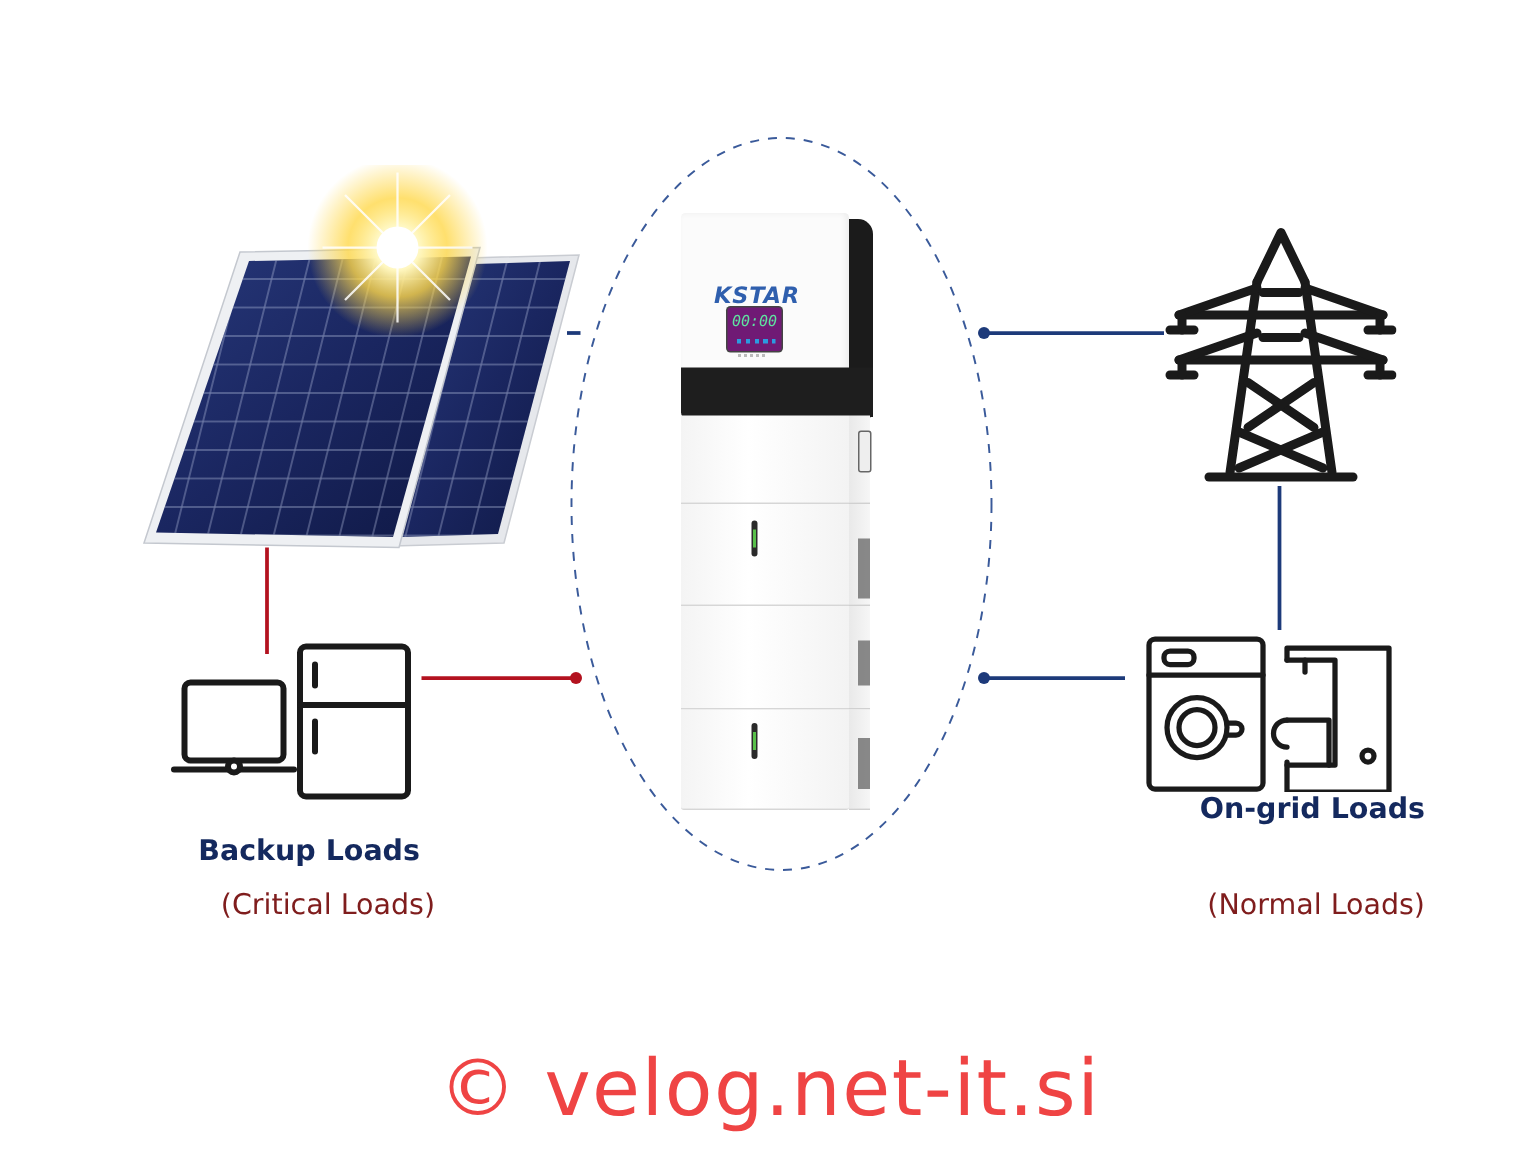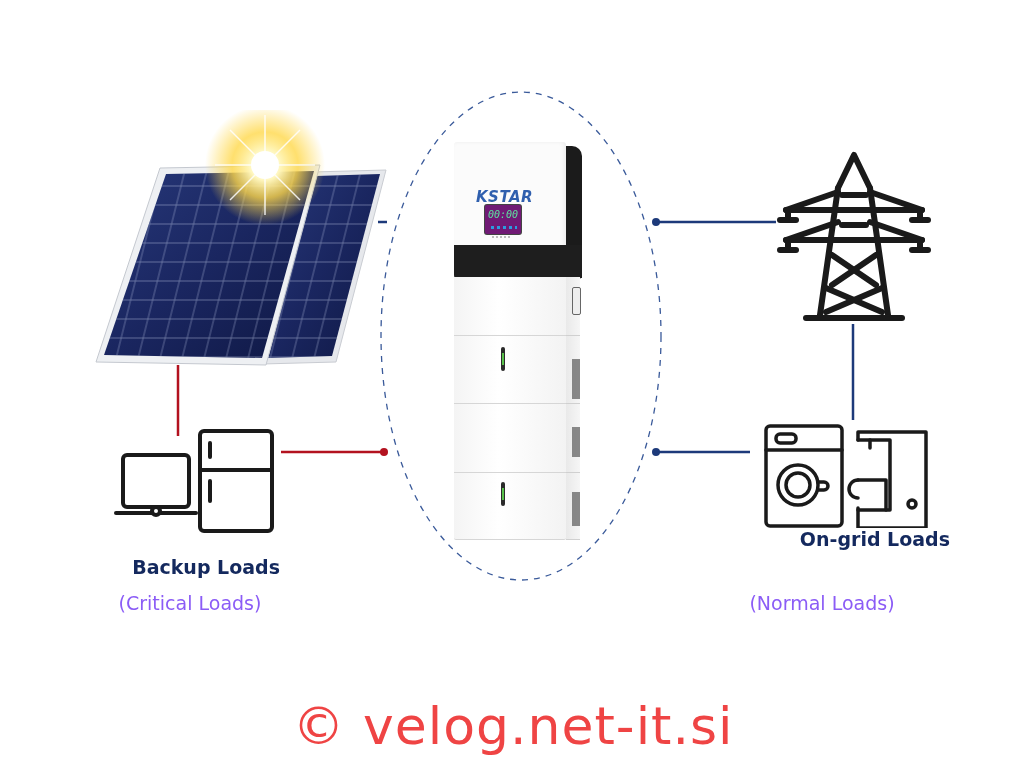--- a/index.html
+++ b/index.html
@@ -3,21 +3,21 @@
 <meta charset="utf-8">
 <style>
   html, body { margin: 0; padding: 0; background: #ffffff; }
   body { width: 1024px; height: 768px; position: relative; overflow: hidden;
          font-family: "DejaVu Sans", "Liberation Sans", sans-serif; }
   .abs { position: absolute; }
   svg.layer { position: absolute; left: 0; top: 0; }
 
   .label-title { position: absolute; font-weight: bold; font-size: 19px; color: #14295e;
                  text-align: right; white-space: nowrap; }
-  .label-sub { position: absolute; font-size: 19px; color: #8b5cf6; text-align: center; white-space: nowrap; }
+  .label-sub { position: absolute; font-size: 19px; color: #7f1d1d; text-align: right; white-space: nowrap; }
 
   .watermark { position: absolute; left: 268px; top: 696px; width: 490px; text-align: center;
                font-size: 52px; font-weight: normal; color: #ef4444; letter-spacing: 1px; white-space: nowrap; }
 
   
   .inverter { position: absolute; left: 454px; top: 142px; width: 130px; height: 140px; }
   .inv-body { position: absolute; left: 0; top: 0; width: 112px; height: 136px; background: #fbfbfb;
               border-radius: 3px 3px 0 0; box-shadow: inset -2px 0 4px rgba(0,0,0,0.06); }
   .inv-side { position: absolute; left: 112px; top: 4px; width: 16px; height: 132px; background: #1b1b1b;
               border-radius: 0 10px 0 0; }
@@ -192,15 +192,15 @@
     <path d="M96,58 h28 v30"></path>
     <path d="M96,58 a8,8 0 0 0 0,18"></path>
     <circle cx="150" cy="82" r="4"></circle>
   </g>
 </svg>
 
 <div class="label-title" style="left:100px;top:556px;width:180px">Backup Loads</div>
 <div class="label-sub" style="left:90px;top:592px;width:200px">(Critical Loads)</div>
 
 <div class="label-title" style="left:750px;top:528px;width:200px">On-grid Loads</div>
-<div class="label-sub" style="left:722px;top:592px;width:200px">(Normal Loads)</div>
+<div class="label-sub" style="left:750px;top:592px;width:200px">(Normal Loads)</div>
 
 <div class="watermark">© velog.net-it.si</div>
 
 </body></html>

